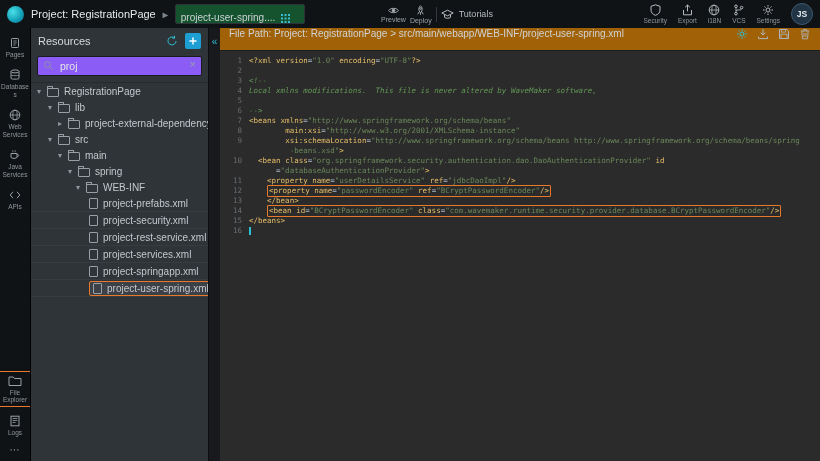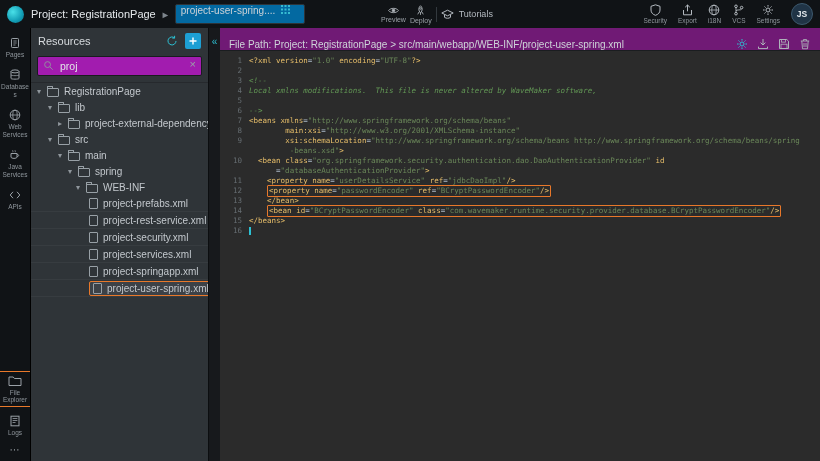--- a/index.html
+++ b/index.html
@@ -6,22 +6,22 @@
     font-family:"Liberation Sans",sans-serif;-webkit-font-smoothing:antialiased;}
   svg{display:block;}
 
   
   .topbar{position:absolute;top:0;left:0;right:0;height:28px;background:#101316;display:flex;
     align-items:center;border-bottom:1px solid #000;color:#c7cdd3;}
   .logo{width:17px;height:17px;border-radius:50%;margin:0 7px 0 7px;flex:none;
     background:radial-gradient(circle at 35% 35%, #49e0e8, #129db5 60%, #0b6f84);}
   .proj-label{font-size:11px;color:#e4e8eb;white-space:nowrap;}
   .tb-chev{color:#7d858c;font-size:10px;margin:0 7px;font-weight:bold;}
-  .file-selector{height:18px;background:#0369a1;border:1px solid #2d3338;border-radius:2px;
-    display:flex;align-items:flex-start;padding:0 5px;gap:6px;min-width:118px;}
+  .file-selector{height:18px;background:#14532d;border:1px solid #2d3338;border-radius:2px;
+    display:flex;align-items:flex-end;padding:0 5px;gap:6px;min-width:118px;}
   .file-selector span{font-size:10px;color:#ccd2d7;white-space:nowrap;}
   .tb-center{position:absolute;left:381px;top:0;height:28px;display:flex;align-items:center;gap:4px;}
   .tb-stack{display:flex;flex-direction:column;align-items:center;justify-content:center;gap:1px;
     color:#b4bac0;cursor:pointer;}
   .tb-stack .lbl{font-size:7px;color:#9aa1a7;}
   .tb-div{width:1px;height:15px;background:#33393e;}
   .tutorials{display:flex;align-items:center;gap:5px;color:#b4bac0;font-size:9px;}
   .tb-right{position:absolute;right:7px;top:0;height:28px;display:flex;align-items:center;gap:11px;}
   .tool{display:flex;flex-direction:column;align-items:center;justify-content:center;gap:1px;color:#b4bac0;}
   .tool .lbl{font-size:6.5px;color:#8f969c;}
@@ -41,21 +41,21 @@
 
   
   .panel{position:absolute;top:28px;left:30px;width:178px;bottom:0;background:#2f3438;
     border-left:1px solid #000;box-sizing:border-box;display:flex;flex-direction:column;}
   .panel-head{height:25px;display:flex;align-items:center;padding:0 7px;gap:7px;flex:none;}
   .panel-title{font-size:11px;color:#d7dbde;margin-right:auto;}
   .btn-refresh{color:#2cc0d3;cursor:pointer;}
   .btn-add{width:16px;height:16px;background:#1d9fd4;border-radius:2px;display:flex;
     align-items:center;justify-content:center;cursor:pointer;}
   .search-wrap{margin:3px 6px 6px 6px;position:relative;flex:none;}
-  .search-input{width:100%;height:20px;box-sizing:border-box;background:#a21caf;border:1px solid #191c1f;
+  .search-input{width:100%;height:20px;box-sizing:border-box;background:#8b5cf6;border:1px solid #191c1f;
     border-radius:2px;color:#e2e5e8;font-size:10.5px;padding:0 20px 0 22px;outline:none;
     font-family:"Liberation Sans",sans-serif;}
   .search-icon{position:absolute;left:6px;top:4px;color:#8f969c;}
   .search-clear{position:absolute;right:6px;top:2px;color:#9aa1a7;font-size:11px;cursor:pointer;}
   .tree{flex:1;overflow:hidden;border-top:1px solid #26292d;}
   .trow{height:16px;display:flex;align-items:center;font-size:10px;color:#c3c8cd;cursor:pointer;
     white-space:nowrap;}
   .trow.file{border-bottom:1px solid rgba(255,255,255,0.045);}
   .lv0{padding-left:6px;}.lv1{padding-left:17px;}.lv2{padding-left:27px;}
   .lv3{padding-left:37px;}.lv4{padding-left:45px;}.lv5{padding-left:58px;}
@@ -70,22 +70,22 @@
     border-radius:2px;padding:1px 4px 1px 3px;}
 
   
   .strip{position:absolute;top:28px;left:208px;width:12px;bottom:0;background:#17191c;
     border-left:1px solid #0c0e10;box-sizing:border-box;text-align:center;}
   .strip .collapse{color:#2cc0d3;font-size:10px;line-height:1;margin-top:9px;cursor:pointer;display:inline-block;}
 
   
   .main{position:absolute;top:28px;left:220px;right:0;bottom:0;display:flex;flex-direction:column;
     background:#2b2b2b;}
-  .filebar{height:22px;background:#701a75;border-bottom:1px solid #1a1d20;display:flex;
-    align-items:flex-end;padding:0 9px;flex:none;gap:9px;}
+  .filebar{height:22px;background:#a16207;border-bottom:1px solid #1a1d20;display:flex;
+    align-items:flex-start;padding:0 9px;flex:none;gap:9px;}
   .filepath{font-size:10px;color:#ced3d8;white-space:nowrap;overflow:hidden;margin-right:auto;}
   .fb-icon{color:#aeb4ba;cursor:pointer;flex:none;}
   .fb-icon.teal{color:#2cc0d3;}
   .editor{flex:1;padding-top:5px;font-family:"DejaVu Sans Mono",monospace;font-size:7.5px;
     line-height:10px;overflow:hidden;}
   .crow{display:flex;height:10px;}
   .gut{width:22px;flex:none;text-align:right;padding-right:7px;color:#666d72;user-select:none;}
   .code{white-space:pre;color:#a9b7c6;}
   .tk-tag{color:#e8bf6a;}
   .tk-attr{color:#e8bf6a;}
@@ -304,25 +304,25 @@
       <span class="tcaret">▾</span>
       <span class="i-folder"></span>
       <span>WEB-INF</span>
     </div>
     <div class="trow file lv5">
       <span class="i-file"></span>
       <span>project-prefabs.xml</span>
     </div>
     <div class="trow file lv5">
       <span class="i-file"></span>
+      <span>project-security.xml</span>
+    </div>
+    <div class="trow file lv5">
+      <span class="i-file"></span>
       <span>project-rest-service.xml</span>
-    </div>
-    <div class="trow file lv5">
-      <span class="i-file"></span>
-      <span>project-security.xml</span>
     </div>
     <div class="trow file lv5">
       <span class="i-file"></span>
       <span>project-services.xml</span>
     </div>
     <div class="trow file lv5">
       <span class="i-file"></span>
       <span>project-springapp.xml</span>
     </div>
     <div class="trow file lv5">

